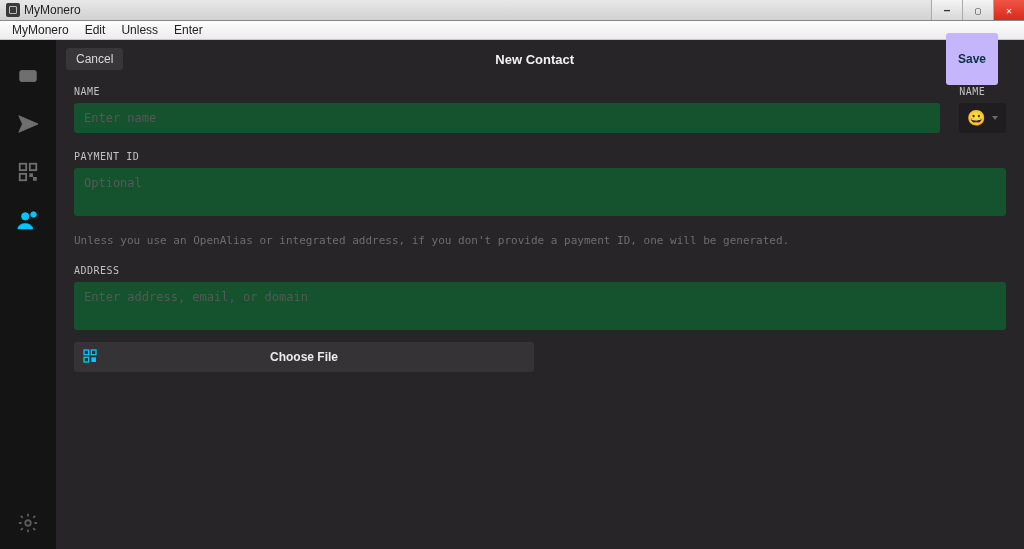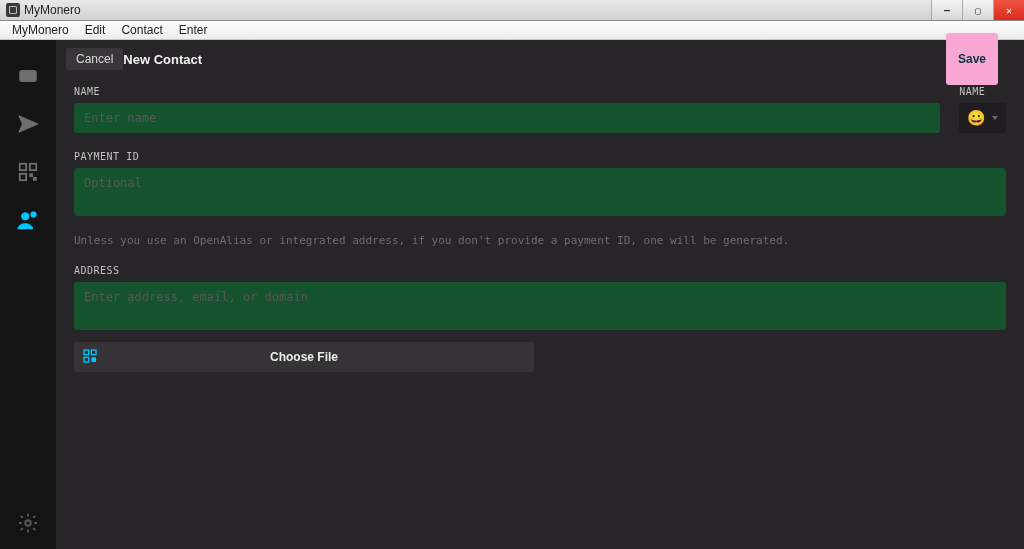--- a/index.html
+++ b/index.html
@@ -30,22 +30,22 @@
   .side-item { width:24px; height:24px; margin-bottom:24px; display:flex; align-items:center; justify-content:center; color:#6f6f6f; cursor:pointer;}
   .side-item.active { color:#00c6ff; }
   .side-item svg{width:22px;height:22px;fill:currentColor;stroke:currentColor;}
   .sidebar-spacer{flex:1;}
   .gear{ color:#5a5a5a; margin-bottom:14px; cursor:pointer;}
 
   
   .main { flex:1; position:relative; background:#272527; }
   .topbar { position:absolute; top:4px; left:0; right:16px; height:30px; display:flex; align-items:center; padding:0 10px;}
   .cancel-btn { background:#383638; color:#d8d8d8; font-size:12px; border:none; padding:4px 10px; border-radius:3px; cursor:pointer;}
-  .title { flex:1; color:#f3f3f3; font-size:13px; font-weight:600;}
-  .save-btn { background:#f9a8d4; color:#083142; font-weight:600; font-size:12px; border:none; padding:19px 12px; border-radius:3px; cursor:pointer;}
+  .title { flex:1; text-align:center; color:#f3f3f3; font-size:13px; font-weight:600;}
+  .save-btn { background:#c4b5fd; color:#083142; font-weight:600; font-size:12px; border:none; padding:19px 12px; border-radius:3px; cursor:pointer;}
 
   .form { position:absolute; top:46px; left:18px; right:18px; }
   .row { display:flex; align-items:flex-end; gap:19px; }
   .col { flex:1; }
   .label { font-family: monospace; font-size:10px; letter-spacing:0.5px; color:#c2c2c2; margin-bottom:6px; }
   .input { width:100%; background:#14532d; border:none; border-radius:3px; padding:8px 10px; color:#ddd; font-family:monospace; font-size:12px;}
   .input::placeholder{ color:#575757;}
   .textarea { height:48px; resize:none; padding-top:8px;}
   .emoji-col { width:auto; flex:0 0 auto; text-align:right;}
   .emoji-label{display:block;text-align:left;}
@@ -76,21 +76,21 @@
       </div>
     <div class="win-btn close">
         <span class="win-glyph">✕</span>
       </div>
   </div>
 </div>
 
 <div class="menubar">
   <span>MyMonero</span>
   <span>Edit</span>
-  <span>Contact</span>
+  <span>Unless</span>
   <span>Enter</span>
 </div>
 
 <div class="app">
 
   <div class="sidebar">
     <div class="side-item">
       <svg viewBox="0 0 24 24">
           <rect x="3" y="6" width="18" height="12" rx="2" fill="currentColor"></rect>
         </svg>

